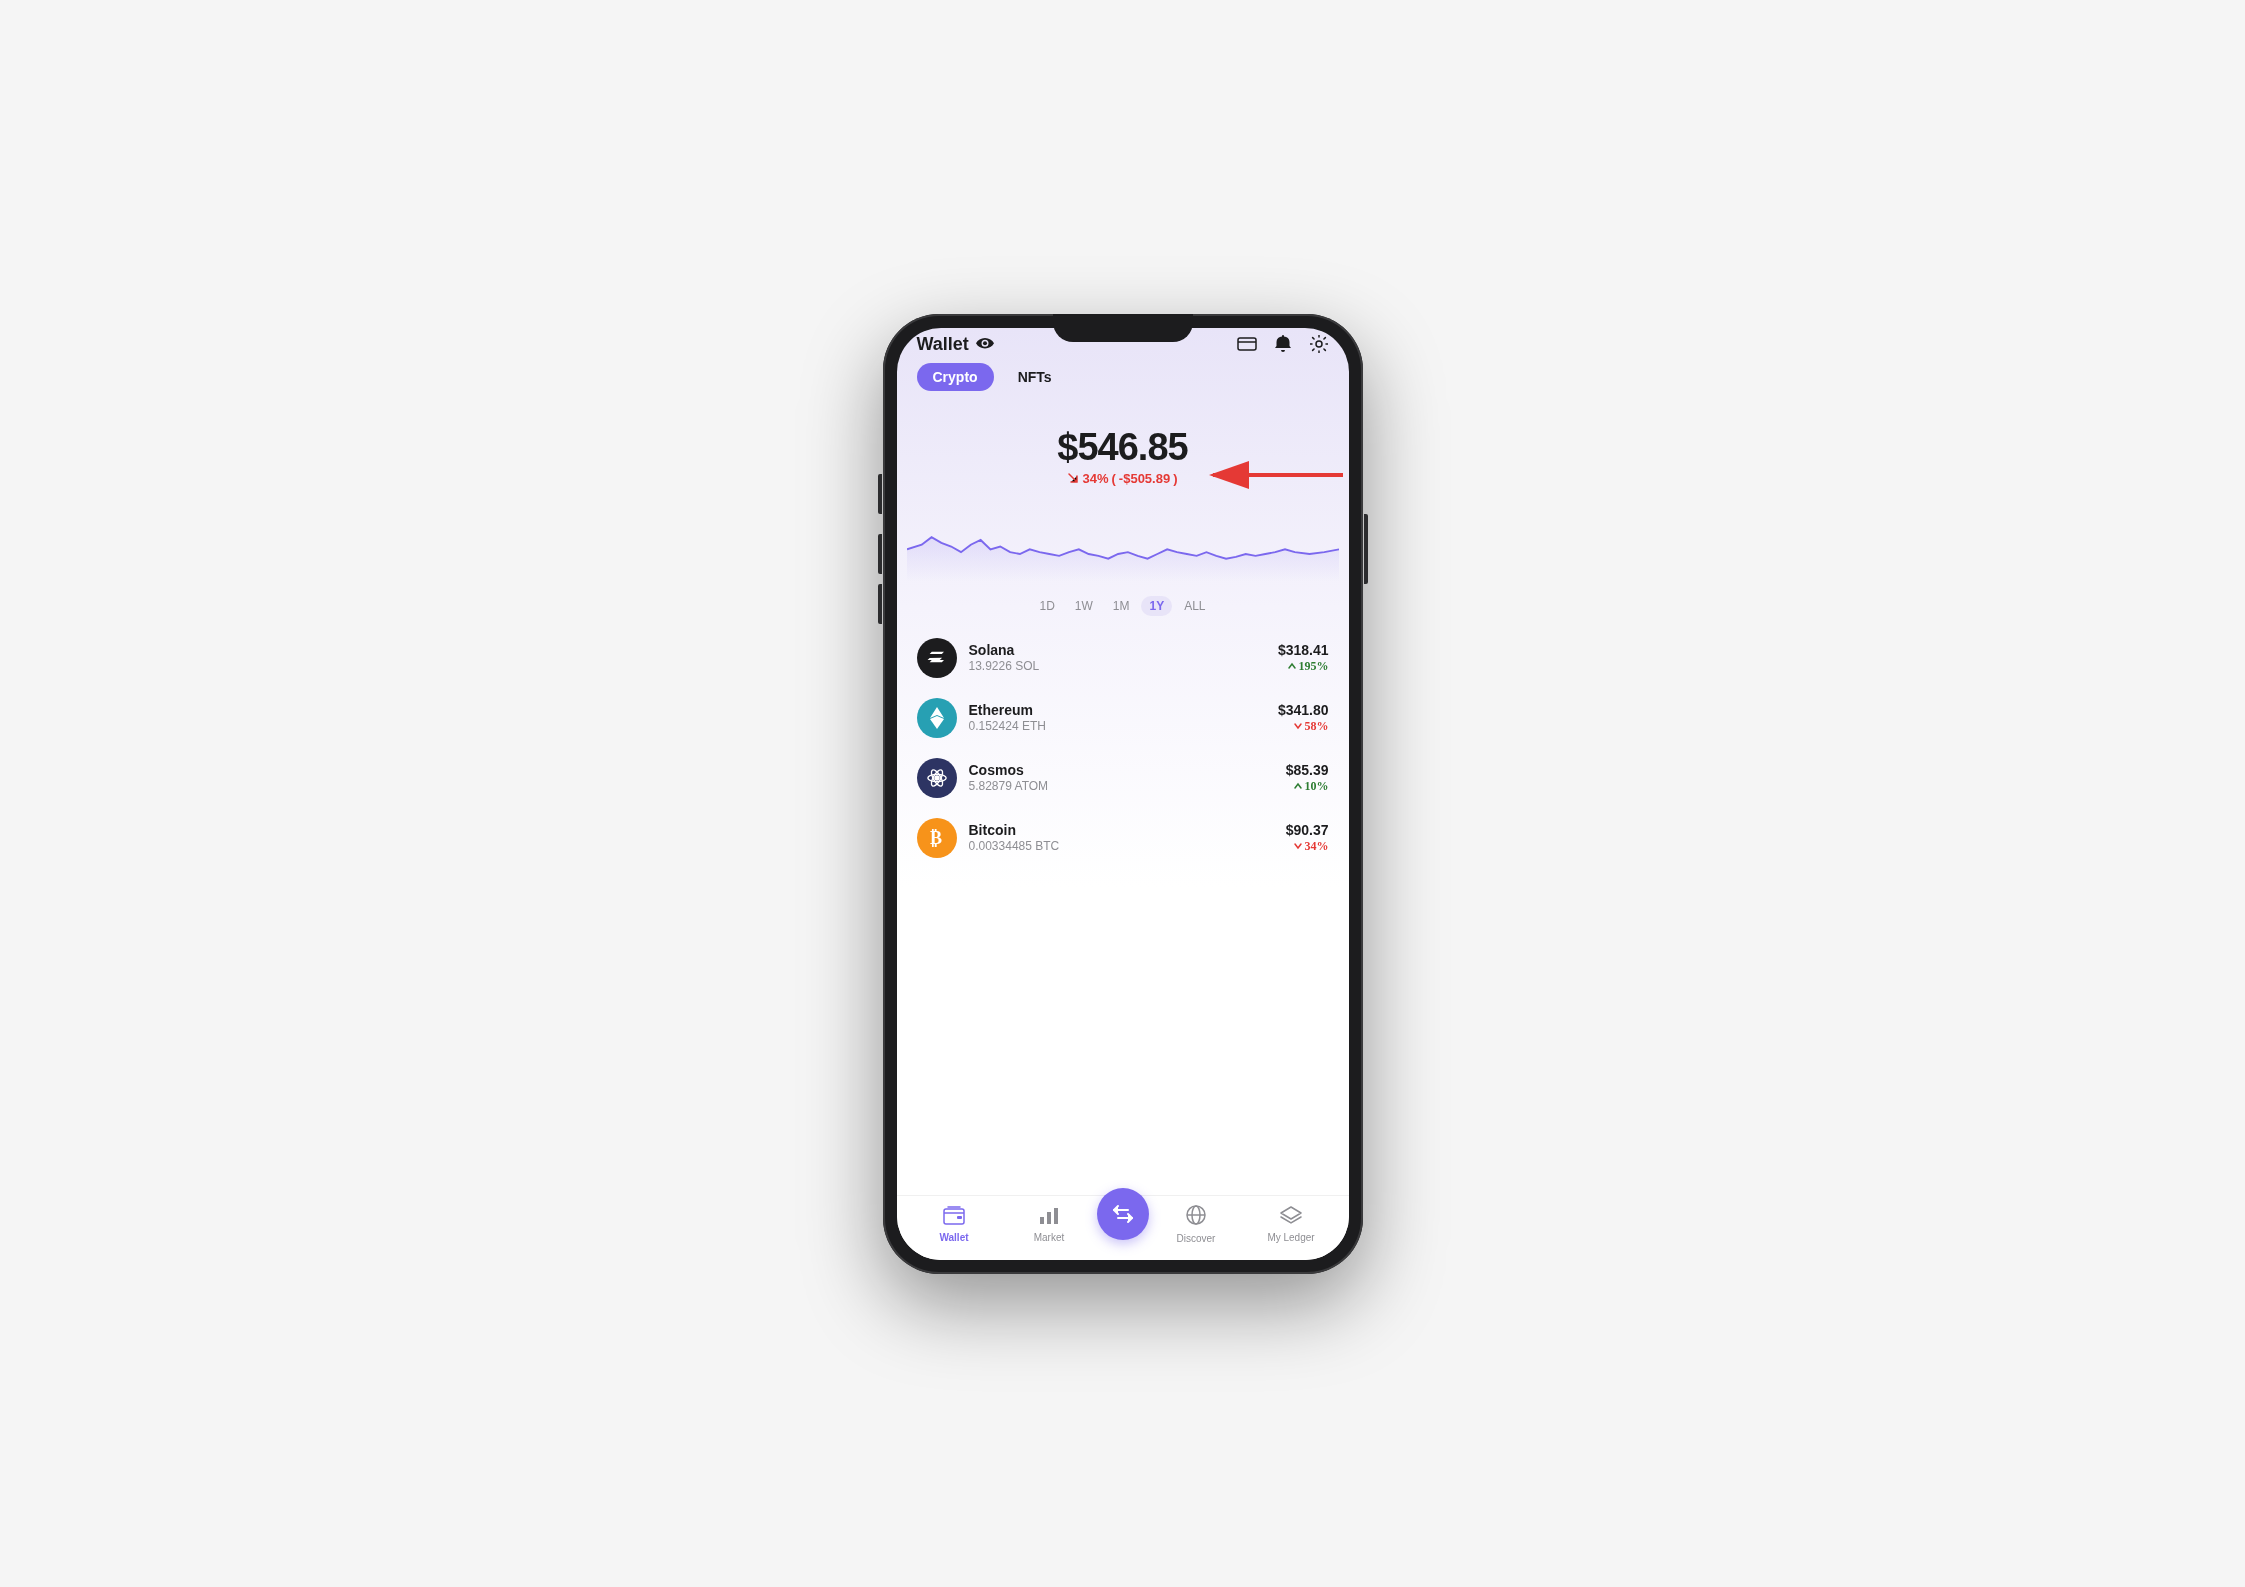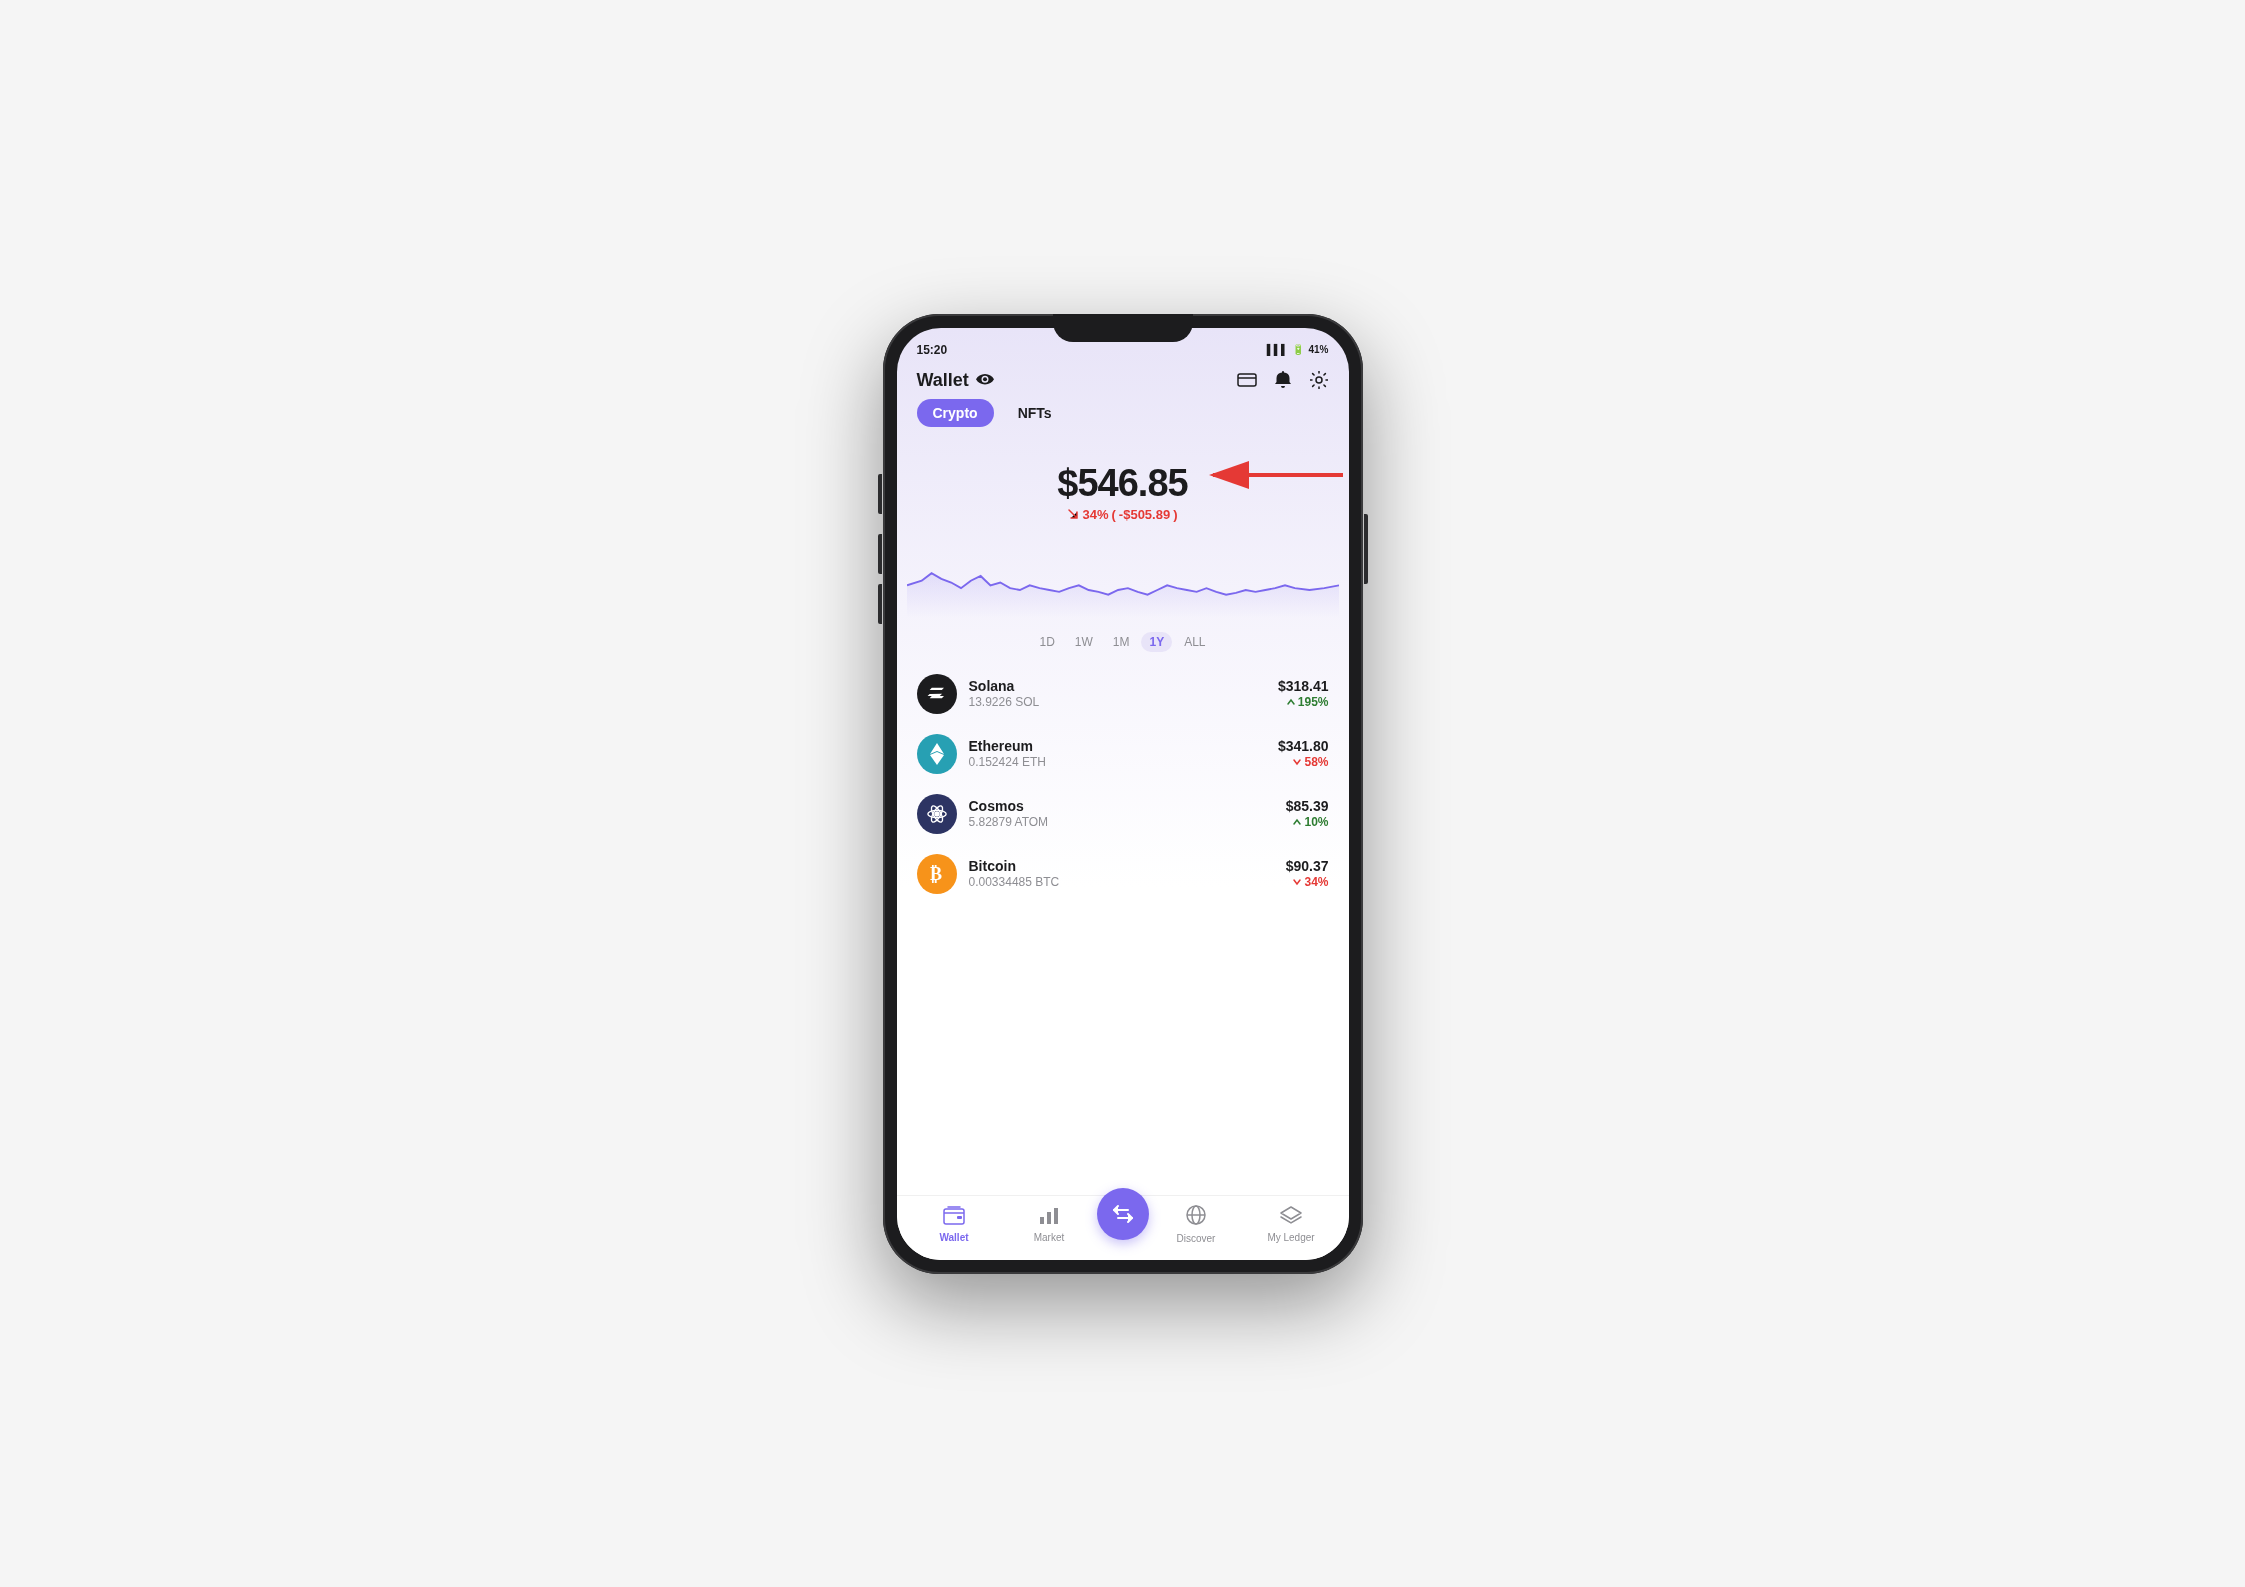--- a/index.html
+++ b/index.html
@@ -236,21 +236,21 @@
       align-items: center;
       justify-content: center;
       font-size: 18px;
       flex-shrink: 0;
     }
     .asset-info { flex: 1; }
     .asset-name { font-size: 14px; font-weight: 600; color: #1c1c1e; }
     .asset-amount { font-size: 12px; color: #8e8e93; margin-top: 1px; }
     .asset-value-section { text-align: right; }
     .asset-value { font-size: 14px; font-weight: 600; color: #1c1c1e; }
-    .asset-change { font-size: 12px; font-weight: 600; margin-top: 1px; display: flex; align-items: center; justify-content: flex-end; gap: 2px; }
+    .asset-change { font-size: 12px; font-weight: 600; margin-top: 1px; display: flex; align-items: center; justify-content: flex-end; gap: 2px; font-family: Liberation Serif, serif; }
     .positive { color: #2e7d32; }
     .negative { color: #e53935; }
 
     
     .bottom-nav {
       display: flex;
       align-items: center;
       justify-content: space-around;
       padding: 8px 10px 16px;
       background: white;
@@ -313,28 +313,20 @@
         <polygon points="0 0, 10 3.5, 0 7" fill="#e53935"></polygon>
       </marker>
     </defs>
   </svg>
 
   <div class="phone-shell">
     <div class="notch"></div>
 
     <div class="phone-screen">
 
-      <div class="status-bar">
-        <span class="status-time">15:20</span>
-        <div class="status-icons">
-          <span>▌▌▌</span>
-          <span>🔋</span>
-          <span>41%</span>
-        </div>
-      </div>
 
       <div class="header">
         <div class="header-title">
           <span>Wallet</span>
           <span class="header-icon">
             <svg width="18" height="12" viewBox="0 0 18 12" fill="none">
               <path d="M9 0C5 0 1.73 2.11 0 5.25 1.73 8.39 5 10.5 9 10.5s7.27-2.11 9-5.25C16.27 2.11 13 0 9 0zm0 8.75a3.5 3.5 0 110-7 3.5 3.5 0 010 7z" fill="#1c1c1e"></path>
               <circle cx="9" cy="5.25" r="2" fill="#1c1c1e"></circle>
             </svg>
           </span>

